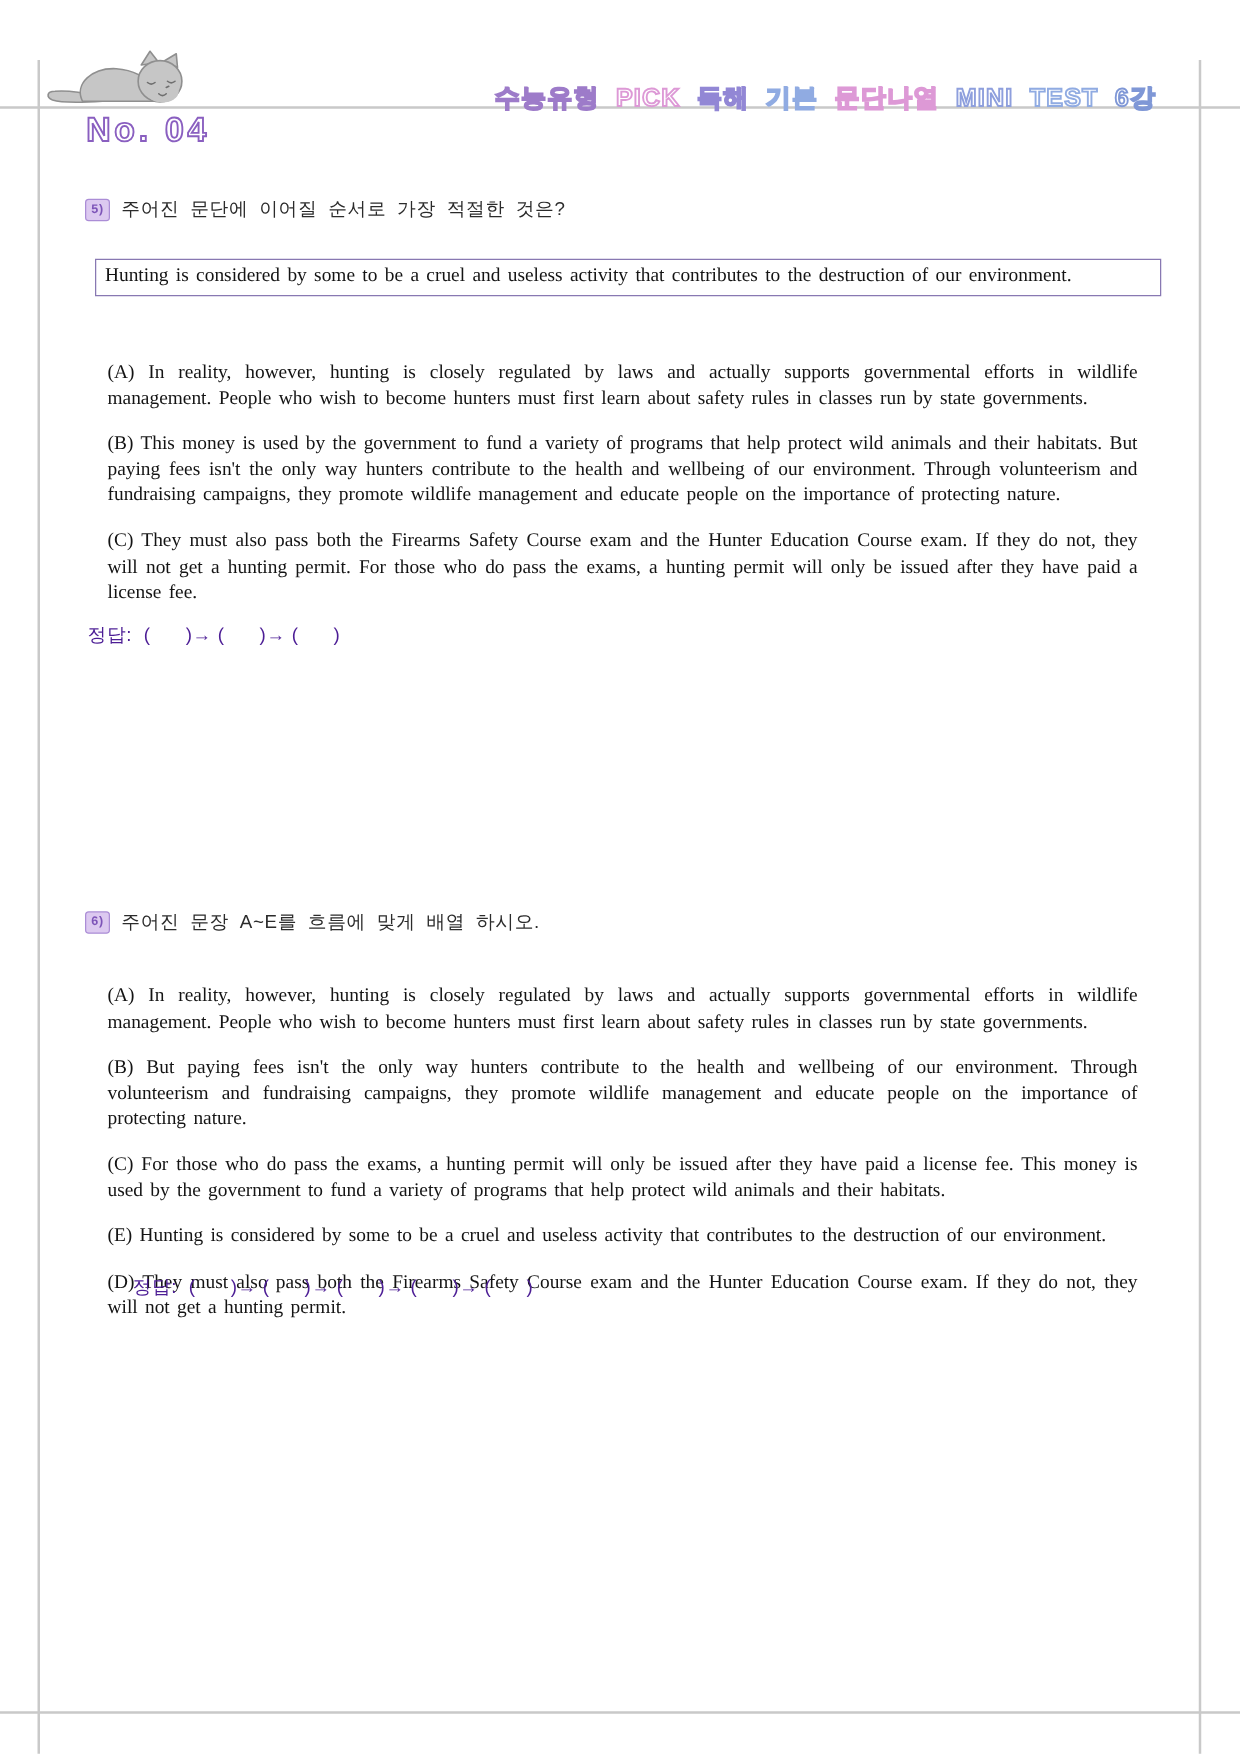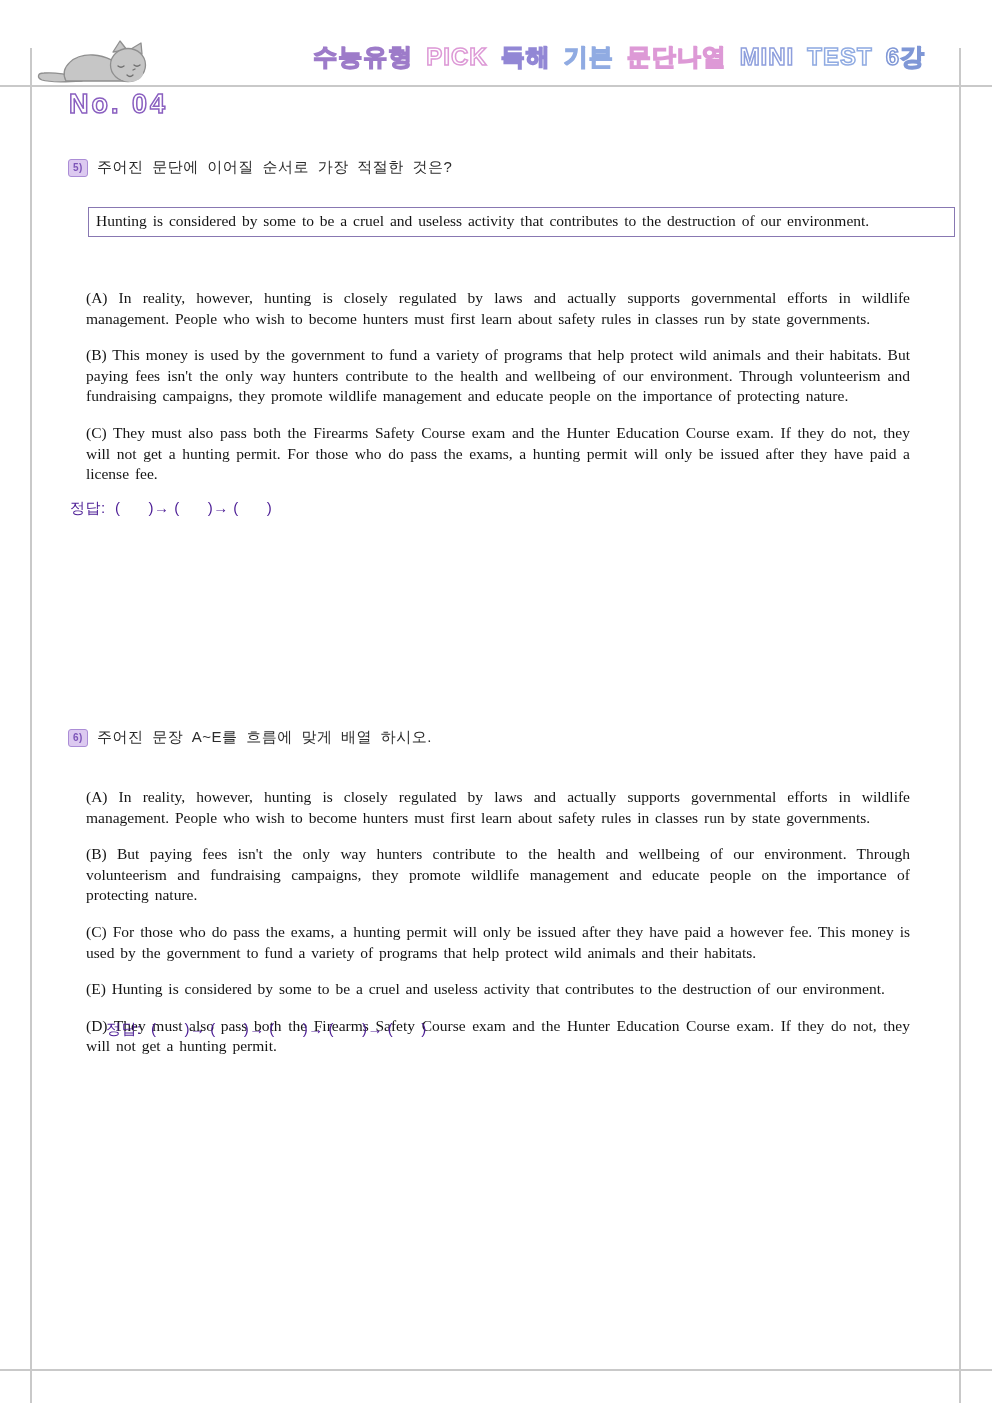--- a/index.html
+++ b/index.html
@@ -20,22 +20,22 @@
   .cat{position:absolute;left:36px;top:39px;width:114px;height:47px;}
 
   .bubble{
     font-family:"Liberation Sans","DejaVu Sans",sans-serif;
     font-weight:bold;
     color:var(--c,#8a5fc0);
     -webkit-text-fill-color:#ffffff;
     -webkit-text-stroke:1.5px var(--c,#8a5fc0);
   }
   .header-title{
-    position:absolute;top:41px;right:67px;white-space:nowrap;
-    font-size:24px;letter-spacing:1px;
+    position:absolute;top:65px;right:67px;white-space:nowrap;
+    font-size:20px;letter-spacing:1px;
   }
   .header-title .hw{margin-left:13px;}
   .page-no{
     position:absolute;left:69px;top:89px;
     font-size:27px;letter-spacing:3px;
   }
 
   .q-prompt{
     position:absolute;left:68px;width:860px;
     display:flex;align-items:center;gap:9px;
@@ -46,22 +46,22 @@
   .q-prompt.q2{top:728px;}
   .qbadge{
     display:inline-block;min-width:14px;height:16px;line-height:16px;
     text-align:center;background:#dcc9f0;border:1px solid #ab8dd6;
     border-radius:3px;font-family:"Liberation Sans",sans-serif;
     font-size:10px;font-weight:bold;color:#7d54b8;padding:0 2px;
     flex:0 0 auto;
   }
 
   .given-box{
-    position:absolute;left:88px;top:207px;width:836px;
-    border:1px solid #8878b2;padding:2px 22px 5px 7px;
+    position:absolute;left:76px;top:207px;width:836px;
+    border:1px solid #8878b2;padding:2px 8px 5px 7px;
     text-align:justify;font-size:15.5px;line-height:21px;word-spacing:2px;
   }
 
   .paras{position:absolute;left:70px;width:856px;}
   .paras.q1{top:272px;}
   .paras.q2{top:771px;}
   .para{margin:16px;text-align:justify;font-size:15.5px;line-height:20.6px;word-spacing:2px;}
 
   .answer-line{
     position:absolute;left:70px;white-space:pre;
@@ -118,20 +118,20 @@
   <div class="answer-line q1">정답:&nbsp;&nbsp;(&nbsp;&nbsp;&nbsp;&nbsp;&nbsp;&nbsp;)→ (&nbsp;&nbsp;&nbsp;&nbsp;&nbsp;&nbsp;)→ (&nbsp;&nbsp;&nbsp;&nbsp;&nbsp;&nbsp;)</div>
 
   <div class="q-prompt q2">
     <span class="qbadge">6)</span>
     <span>주어진 문장 A~E를 흐름에 맞게 배열 하시오.</span>
   </div>
 
   <div class="paras q2">
       <p class="para">(A) In reality, however, hunting is closely regulated by laws and actually supports governmental efforts in wildlife management. People who wish to become hunters must first learn about safety rules in classes run by state governments.</p>
       <p class="para">(B) But paying fees isn't the only way hunters contribute to the health and wellbeing of our environment. Through volunteerism and fundraising campaigns, they promote wildlife management and educate people on the importance of protecting nature.</p>
-      <p class="para">(C) For those who do pass the exams, a hunting permit will only be issued after they have paid a however fee. This money is used by the government to fund a variety of programs that help protect wild animals and their habitats.</p>
+      <p class="para">(C) For those who do pass the exams, a hunting permit will only be issued after they have paid a license fee. This money is used by the government to fund a variety of programs that help protect wild animals and their habitats.</p>
       <p class="para">(E) Hunting is considered by some to be a cruel and useless activity that contributes to the destruction of our environment.</p>
       <p class="para">(D) They must also pass both the Firearms Safety Course exam and the Hunter Education Course exam. If they do not, they will not get a hunting permit.</p>
     </div>
 
   <div class="answer-line q2">정답:&nbsp;&nbsp;(&nbsp;&nbsp;&nbsp;&nbsp;&nbsp;&nbsp;)→ (&nbsp;&nbsp;&nbsp;&nbsp;&nbsp;&nbsp;)→ (&nbsp;&nbsp;&nbsp;&nbsp;&nbsp;&nbsp;)→ (&nbsp;&nbsp;&nbsp;&nbsp;&nbsp;&nbsp;)→ (&nbsp;&nbsp;&nbsp;&nbsp;&nbsp;&nbsp;)</div>
 
 </div>
 
 </body></html>

